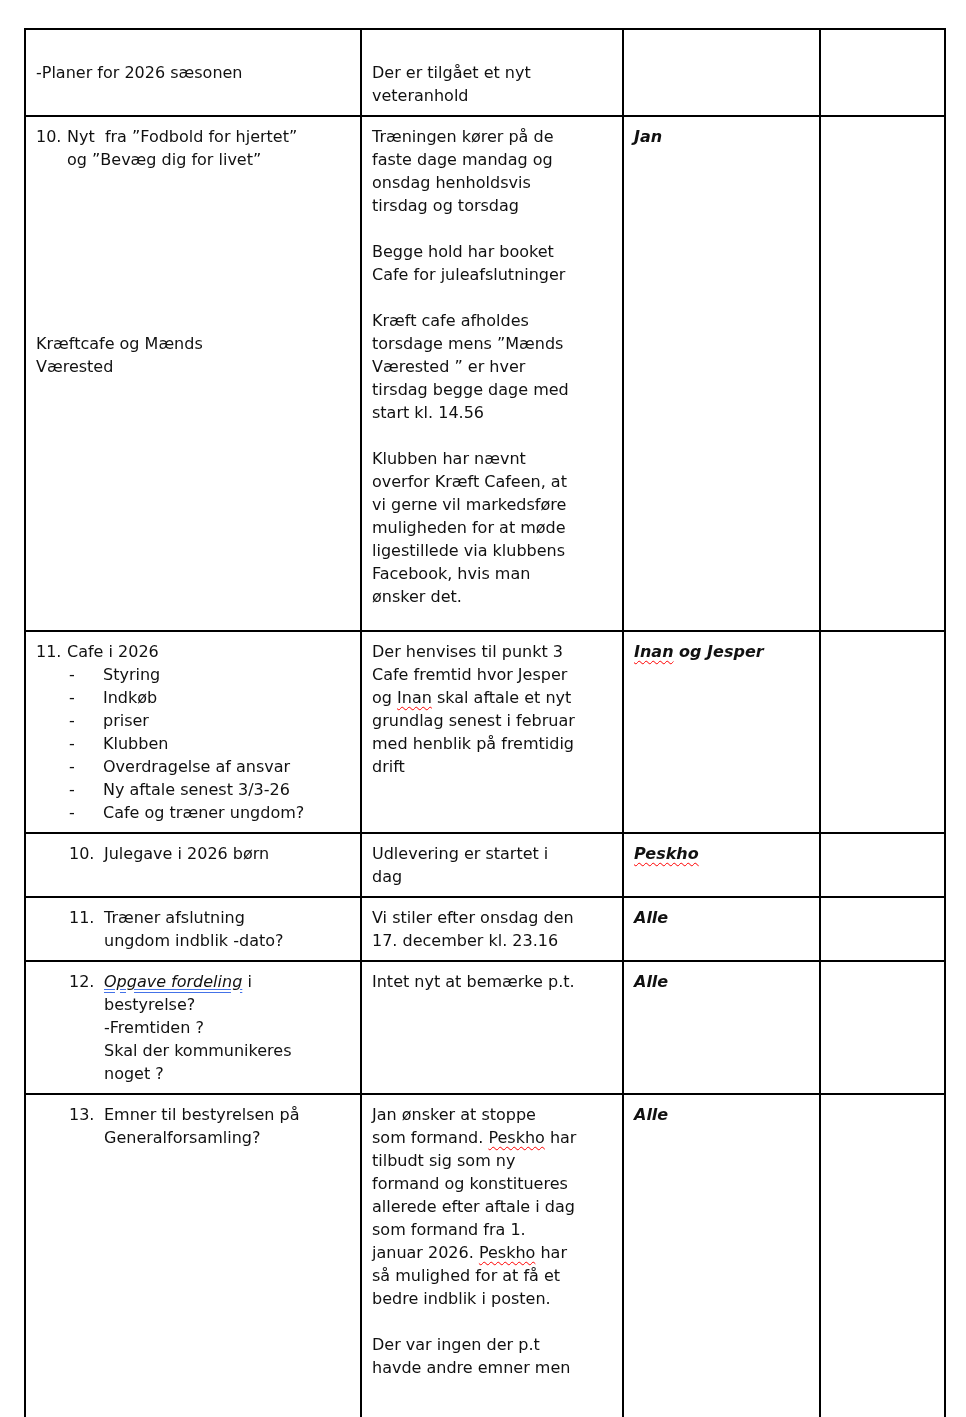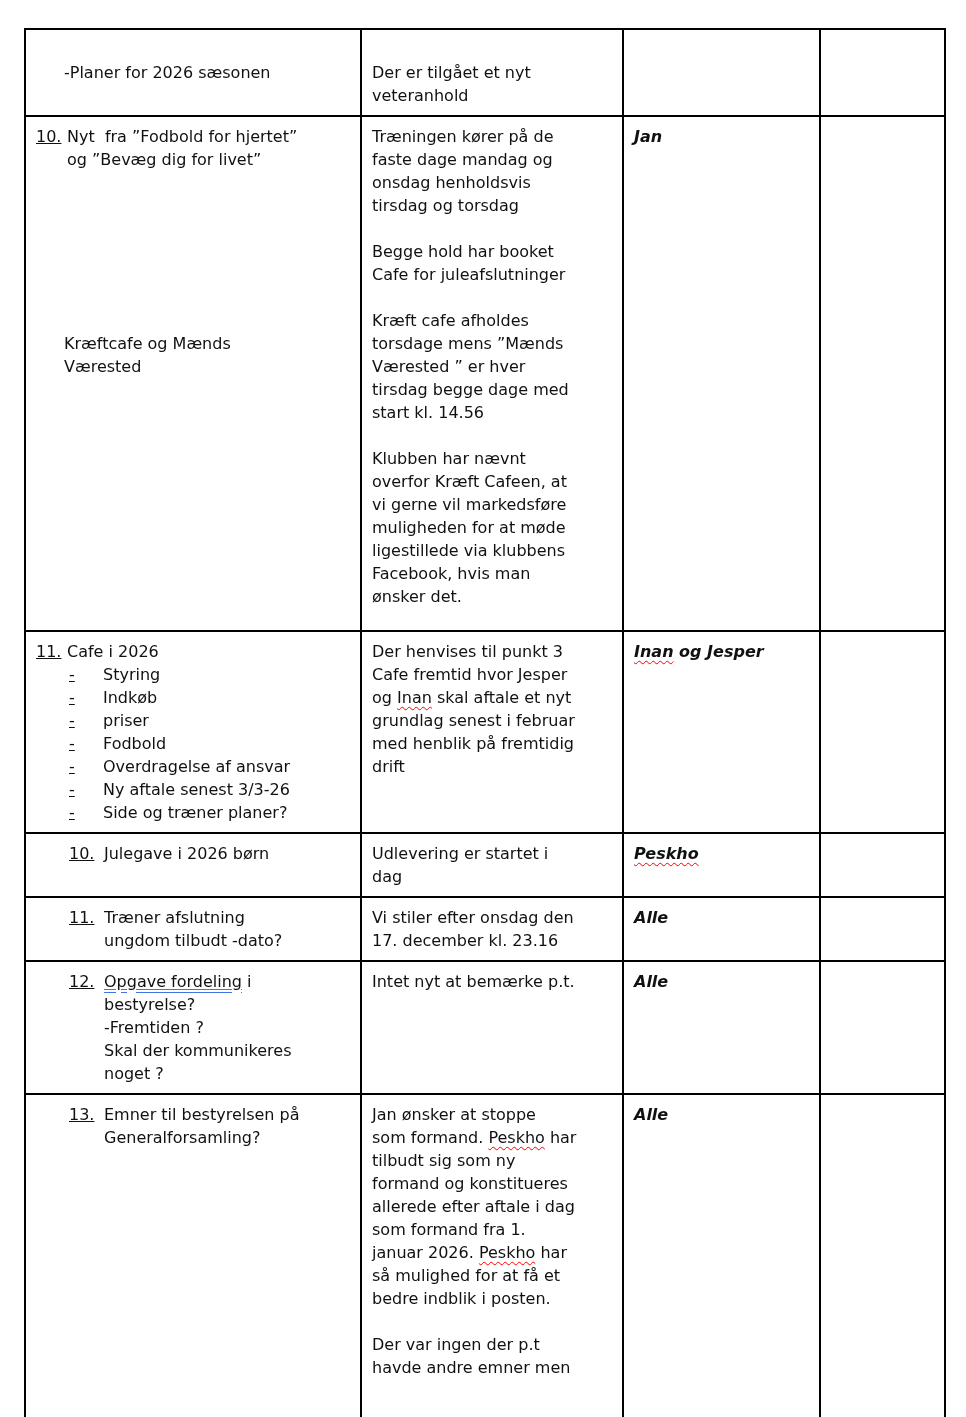--- a/index.html
+++ b/index.html
@@ -5,33 +5,33 @@
   html,body{margin:0;padding:0;background:#ffffff;width:966px;height:1417px;overflow:hidden;}
   body{font-family:"DejaVu Sans","Liberation Sans",sans-serif;color:#111;
        -webkit-font-smoothing:antialiased;}
   .page{position:relative;width:966px;height:1417px;background:#fff;}
   table.minutes{border-collapse:collapse;table-layout:fixed;margin:28px 0 0 24px;width:920px;}
   table.minutes td{border:2px solid var(--border,#000);vertical-align:top;
        padding:8px 10px;font-size:16px;line-height:23px;}
   col.c1{width:336px;} col.c2{width:262px;} col.c3{width:197px;} col.c4{width:125px;}
   .p{white-space:pre-wrap;}
   .p.hang{display:flex;}
-  .p .pnum{flex:none;white-space:pre;text-decoration:underline;}
+  .p .pnum{flex:none;white-space:pre;}
   .p .ptext{flex:1;white-space:pre-wrap;}
   .p.num1 .pnum{width:31px;}
   .p.num2{margin-left:33px;} .p.num2 .pnum{width:35px;}
   .p.dash{margin-left:33px;} .p.dash .pnum{width:34px;}
-  .p.ind{margin-left:28px;}
+  .p.ind{}
   .spacer{width:100%;}
   td.who{font-weight:bold;font-style:italic;}
   .sp{text-decoration-line:underline;text-decoration-style:wavy;
       text-decoration-color:var(--spell,#f00);text-decoration-thickness:1px;
       text-underline-offset:3px;}
   .gr{text-decoration-line:underline;text-decoration-style:double;
-      text-decoration-color:var(--grammar,#4472e8);text-underline-offset:2px;}
+      text-decoration-color:var(--grammar,#4472e8);text-underline-offset:2px;font-style:italic;}
   .footer{margin-top:6px;text-align:right;padding-right:42px;font-size:17px;
       color:var(--footer,#808080);}
 </style>
 </head>
 <body>
 
 <div class="page">
   <table class="minutes">
     <colgroup>
       <col class="c1">
@@ -88,24 +88,24 @@
             <div class="p plain"><span>Jan</span></div>
           </td>
           <td></td>
         </tr>
         <tr style="height: 199px;">
           <td>
             <div class="p hang num1"><span class="pnum">11.</span><span class="ptext"><span>Cafe i 2026</span></span></div>
             <div class="p hang dash"><span class="pnum">-</span><span class="ptext"><span>Styring</span></span></div>
             <div class="p hang dash"><span class="pnum">-</span><span class="ptext"><span>Indkøb</span></span></div>
             <div class="p hang dash"><span class="pnum">-</span><span class="ptext"><span>priser</span></span></div>
-            <div class="p hang dash"><span class="pnum">-</span><span class="ptext"><span>Fodbold</span></span></div>
+            <div class="p hang dash"><span class="pnum">-</span><span class="ptext"><span>Klubben</span></span></div>
             <div class="p hang dash"><span class="pnum">-</span><span class="ptext"><span>Overdragelse af ansvar</span></span></div>
             <div class="p hang dash"><span class="pnum">-</span><span class="ptext"><span>Ny aftale senest 3/3-26</span></span></div>
-            <div class="p hang dash"><span class="pnum">-</span><span class="ptext"><span>Side og træner planer?</span></span></div>
+            <div class="p hang dash"><span class="pnum">-</span><span class="ptext"><span>Cafe og træner ungdom?</span></span></div>
           </td>
           <td>
             <div class="p plain"><span>Der henvises til punkt 3
 Cafe fremtid hvor Jesper
 og </span><span class="sp">Inan</span><span> skal aftale et nyt
 grundlag senest i februar
 med henblik på fremtidig
 drift</span></div>
           </td>
           <td class="who">
@@ -122,21 +122,21 @@
 dag</span></div>
           </td>
           <td class="who">
             <div class="p plain"><span class="sp">Peskho</span></div>
           </td>
           <td></td>
         </tr>
         <tr style="height: 61px;">
           <td>
             <div class="p hang num2"><span class="pnum">11.</span><span class="ptext"><span>Træner afslutning
-ungdom tilbudt -dato?</span></span></div>
+ungdom indblik -dato?</span></span></div>
           </td>
           <td>
             <div class="p plain"><span>Vi stiler efter onsdag den
 17. december kl. 23.16</span></div>
           </td>
           <td class="who">
             <div class="p plain"><span>Alle</span></div>
           </td>
           <td></td>
         </tr>

